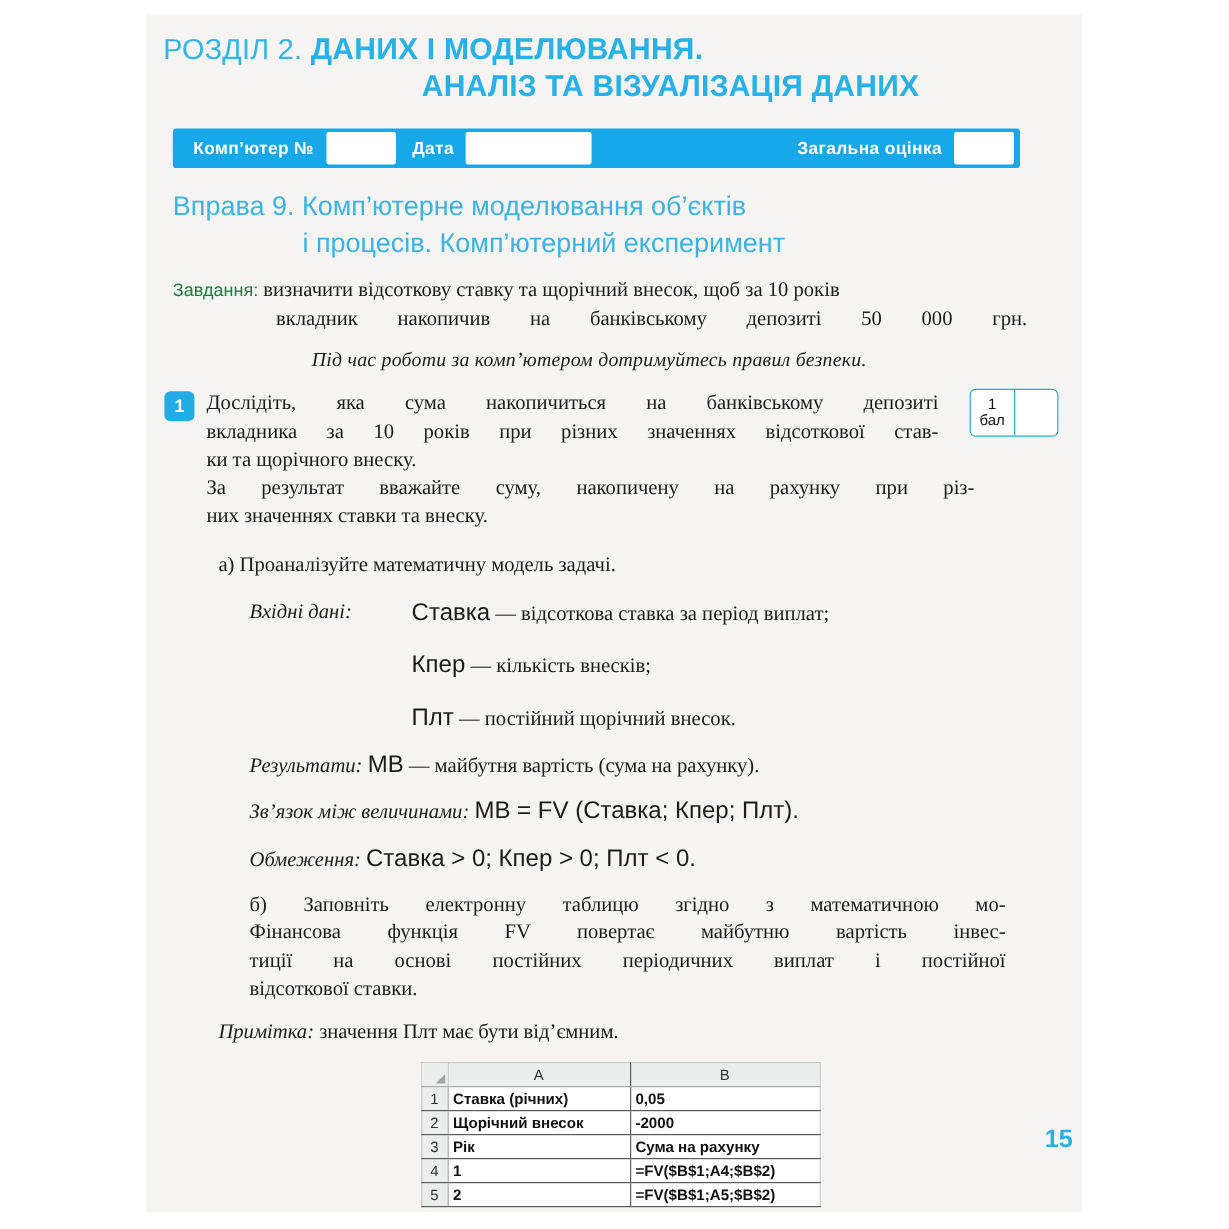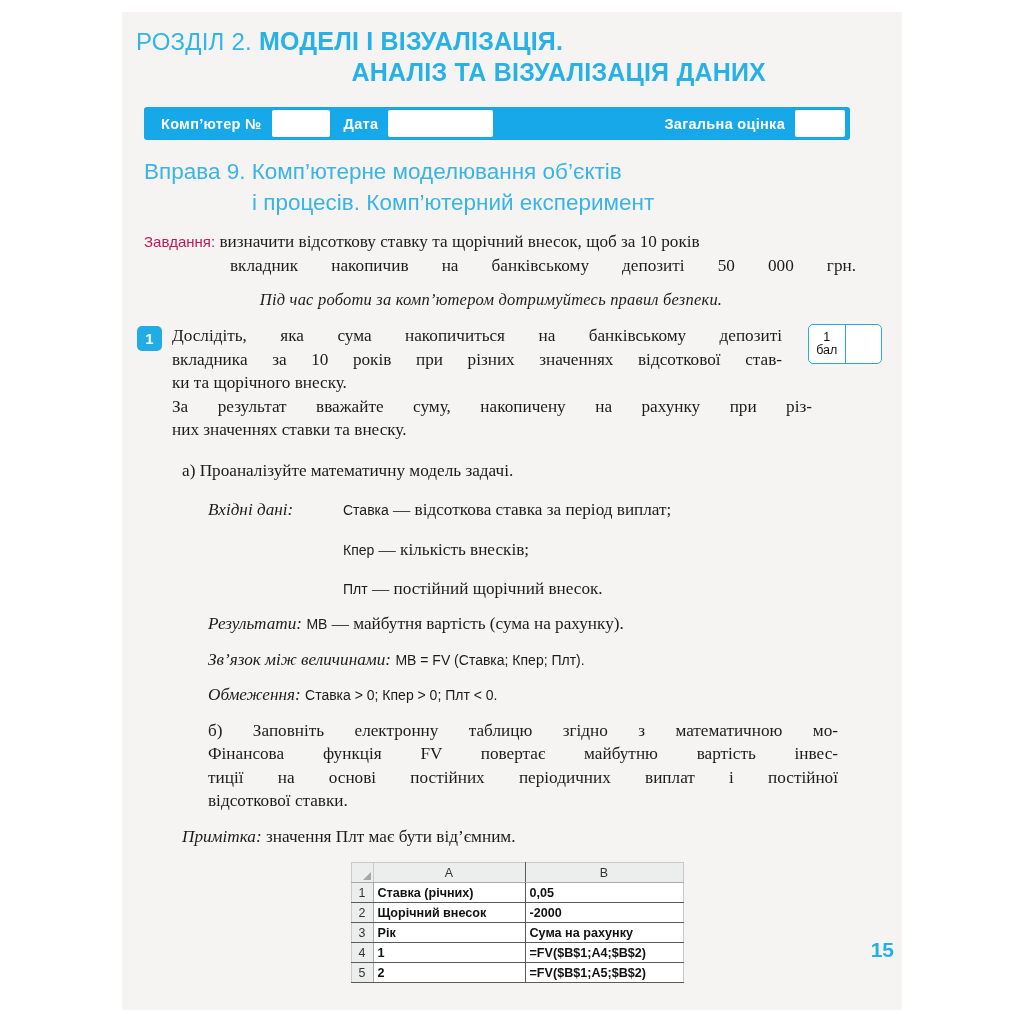--- a/index.html
+++ b/index.html
@@ -108,21 +108,21 @@
   .task {
     margin-top: 12px;
     padding-left: 8px;
     font-size: 17.2px;
     line-height: 1.37;
     color: #1b1b1b;
     text-align: justify;
     width: 712px;
   }
   .task .tag {
-    color: #be185d;
+    color: #15803d;
     font-family: "Liberation Sans", "DejaVu Sans", sans-serif;
     font-size: 15px;
   }
   .task .l2 {
     display: block;
     text-align: justify;
     padding-left: 86px;
     text-align-last: justify;
   }
 
@@ -214,21 +214,21 @@
   .defrow { display: flex; margin-top: 16px; }
   .defrow .k {
     font-style: italic;
     white-space: nowrap;
     width: 135px;
     flex: 0 0 135px;
   }
   .defrow .v { flex: 1 1 auto; }
   .mono-name {
     font-family: "Liberation Sans", "DejaVu Sans", sans-serif;
-    font-size: 14px;
+    font-size: 20px;
   }
   .defline { margin-top: 6px; padding-left: 36px; }
   .defline .k { font-style: italic; }
 
   .spaced { margin-top: 12px; }
 
   .note {
     margin-top: 12px;
     padding-left: 10px;
   }
@@ -302,21 +302,21 @@
 </style>
 </head>
 <body>
 
 <div class="page">
   <div class="inner">
 
     <div class="chapter-head">
       <div class="line1">
         <span class="ch-label">РОЗДІЛ 2.</span>
-        <span>МОДЕЛІ І ВІЗУАЛІЗАЦІЯ.</span>
+        <span>ДАНИХ І МОДЕЛЮВАННЯ.</span>
       </div>
       <div class="line2">АНАЛІЗ ТА ВІЗУАЛІЗАЦІЯ ДАНИХ</div>
     </div>
 
     <div class="bluebar">
       <span class="lbl">Комп’ютер №</span>
       <span class="fld fld-computer"></span>
       <span class="lbl">Дата</span>
       <span class="fld fld-date"></span>
       <span class="spacer"></span>

